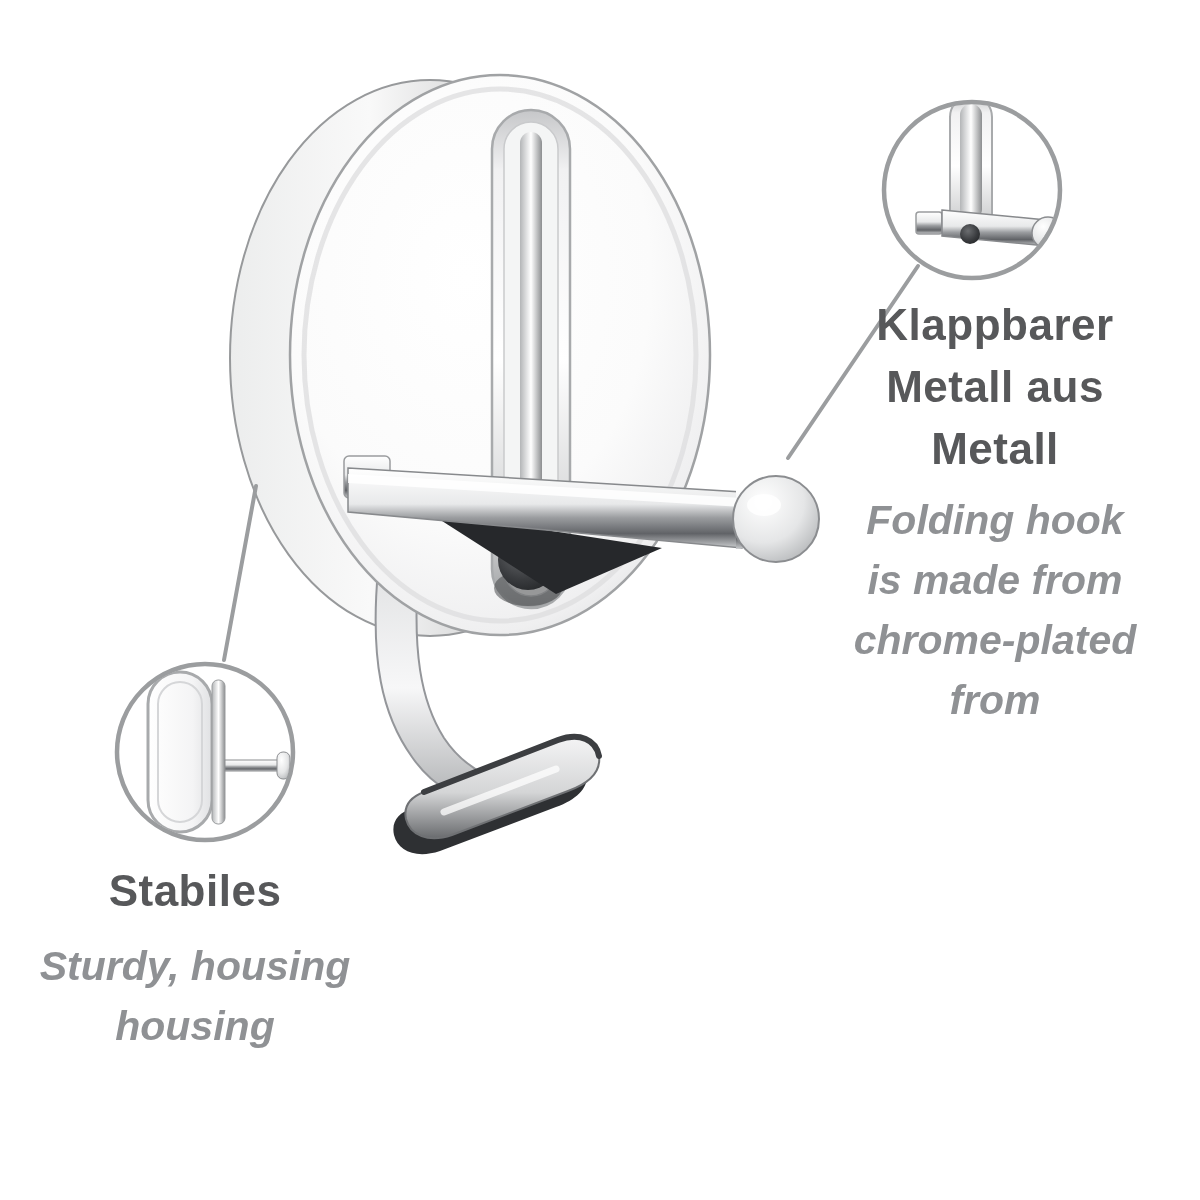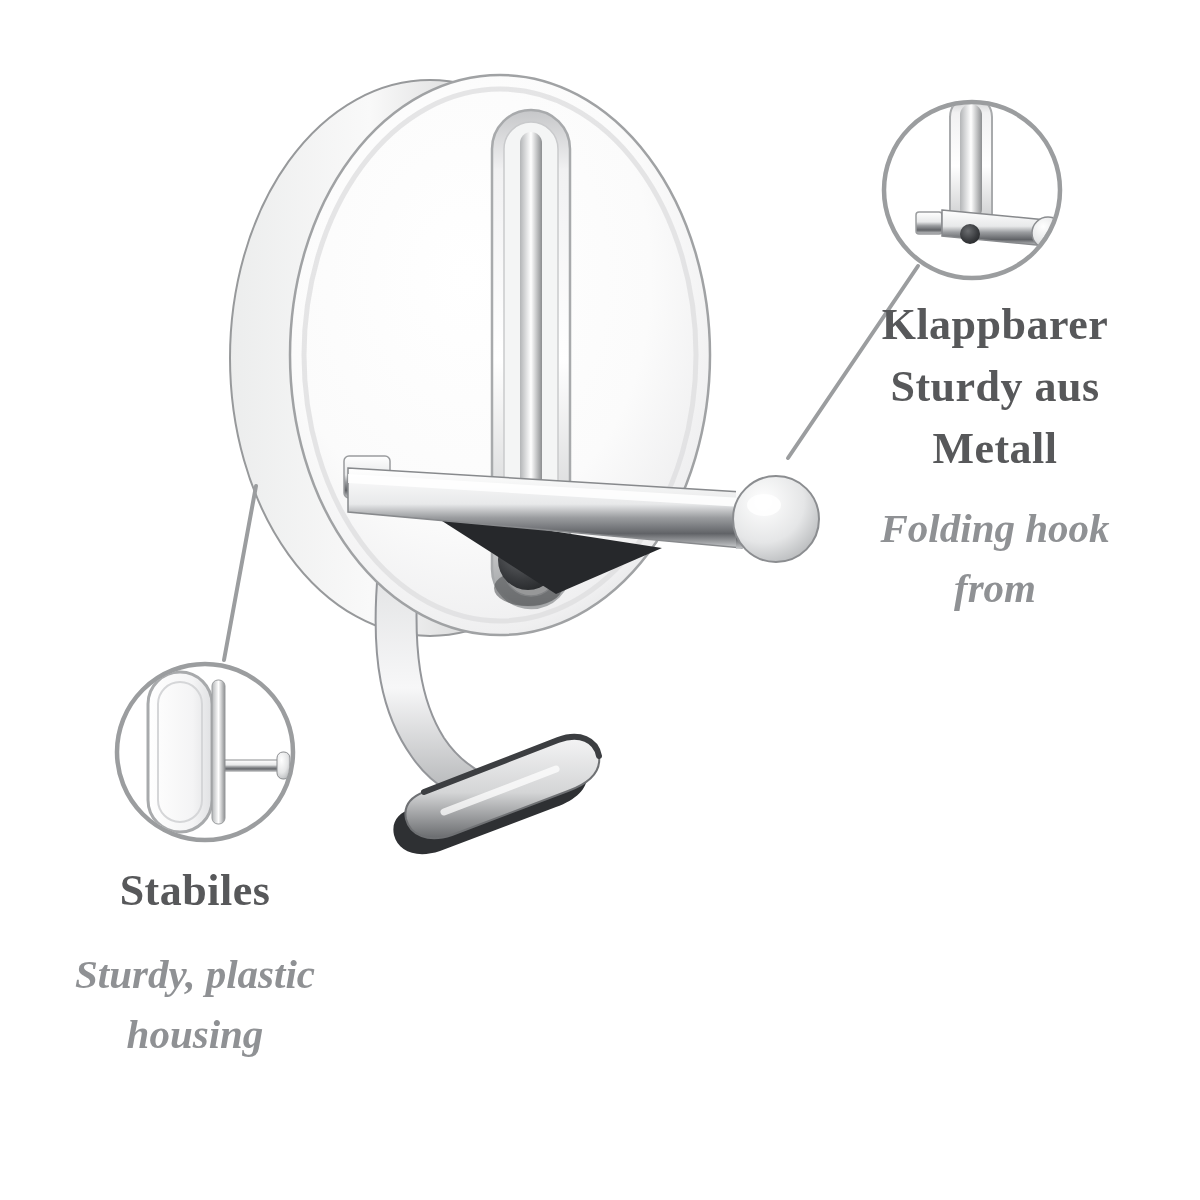--- a/index.html
+++ b/index.html
@@ -6,21 +6,21 @@
     margin: 0;
     padding: 0;
     background: #ffffff;
   }
   .canvas {
     position: relative;
     width: 1200px;
     height: 1200px;
     background: #ffffff;
     overflow: hidden;
-    font-family: Liberation Serif, serif;
+    font-family: Liberation Sans, sans-serif;
   }
   .product-svg {
     position: absolute;
     left: 0;
     top: 0;
   }
   .callout {
     position: absolute;
     text-align: center;
   }
@@ -36,21 +36,21 @@
   }
   .title-line {
     font-weight: bold;
     font-size: 44px;
     color: #57585a;
     letter-spacing: 0.5px;
   }
   .callout-hook .title-line { line-height: 62px; }
   .callout-housing .title-line { line-height: 70px; }
   .subtitle {
-    margin-top: 18px;
+    margin-top: 10px;
   }
   .subtitle-line {
     font-weight: bold;
     font-style: italic;
     font-size: 41px;
     line-height: 60px;
     color: #8f9194;
   }
 </style>
 </head>
@@ -184,32 +184,34 @@
 
     <g>
       <line x1="918" y1="266" x2="788" y2="458" stroke="#9b9d9f" stroke-width="4" stroke-linecap="round"></line>
       <line x1="256" y1="486" x2="224" y2="660" stroke="#9b9d9f" stroke-width="4" stroke-linecap="round"></line>
     </g>
   </svg>
 
   <div class="callout callout-hook">
     <div>
       <div class="title-line">Klappbarer</div>
-      <div class="title-line">Sturdy aus</div>
+      <div class="title-line">Metall aus</div>
       <div class="title-line">Metall</div>
     </div>
     <div class="subtitle">
       <div class="subtitle-line">Folding hook</div>
+      <div class="subtitle-line">is made from</div>
+      <div class="subtitle-line">chrome-plated</div>
       <div class="subtitle-line">from</div>
     </div>
   </div>
 
   <div class="callout callout-housing">
     <div>
       <div class="title-line">Stabiles</div>
     </div>
     <div class="subtitle">
-      <div class="subtitle-line">Sturdy, plastic</div>
+      <div class="subtitle-line">Sturdy, housing</div>
       <div class="subtitle-line">housing</div>
     </div>
   </div>
 
 </div>
 
 </body></html>

